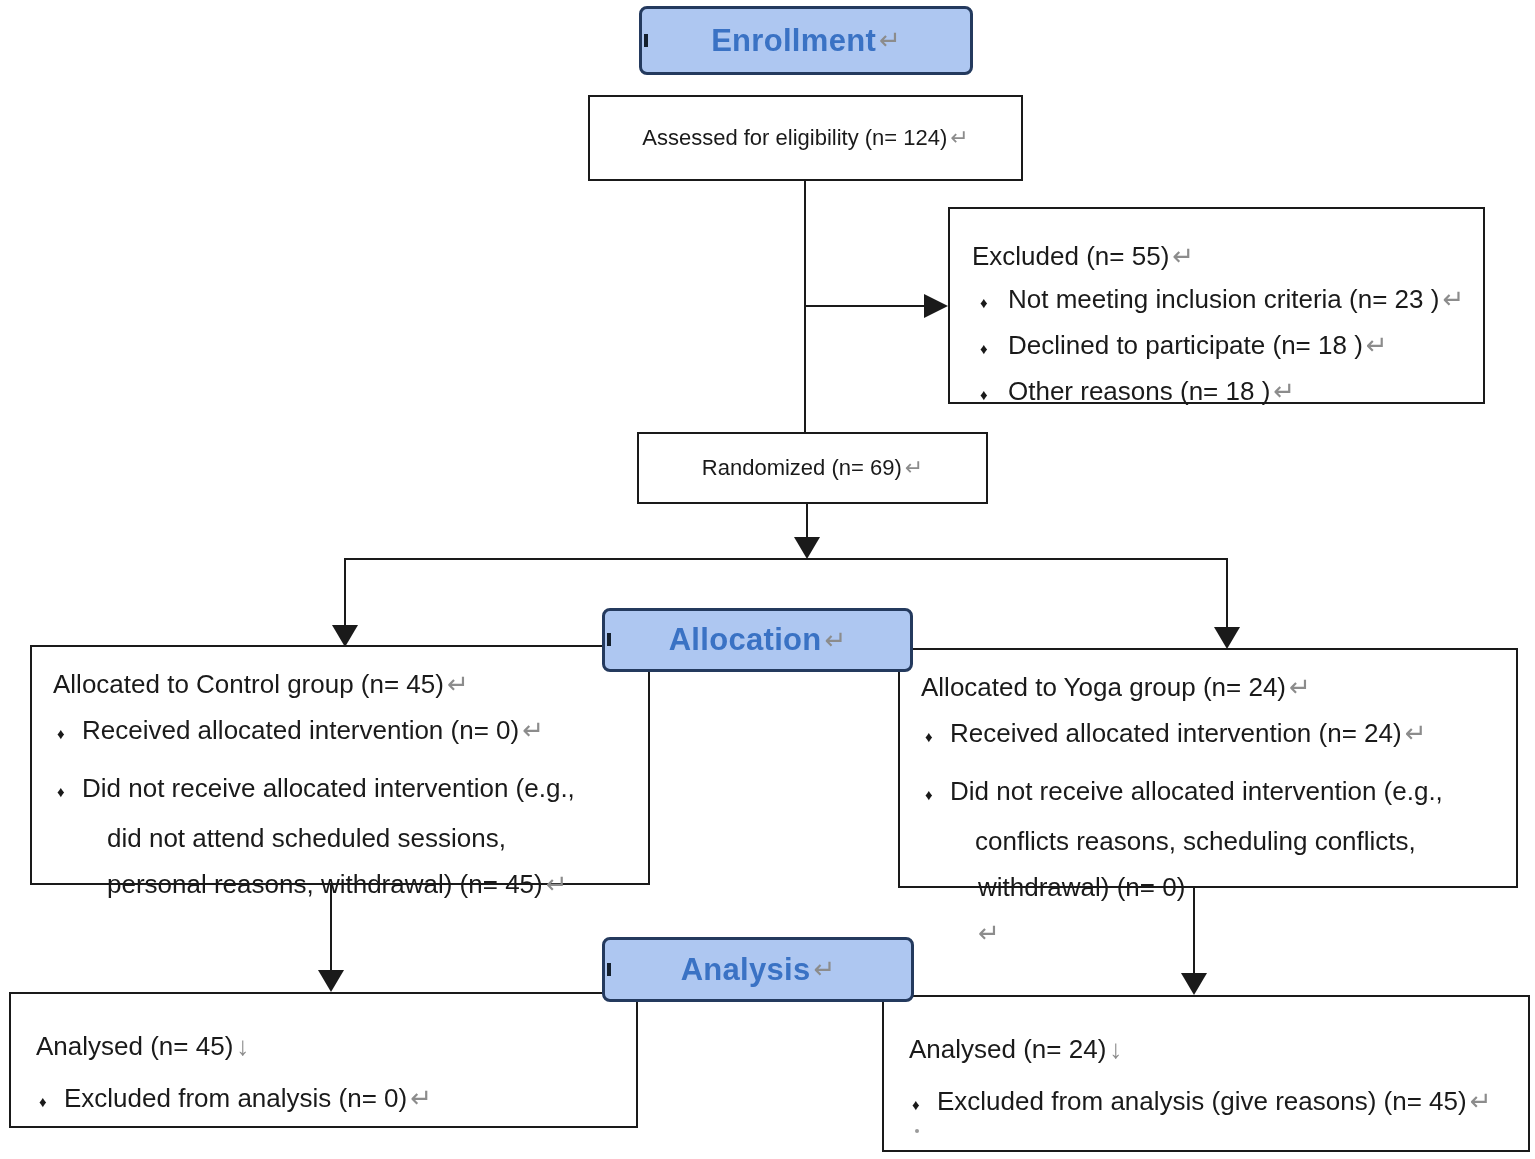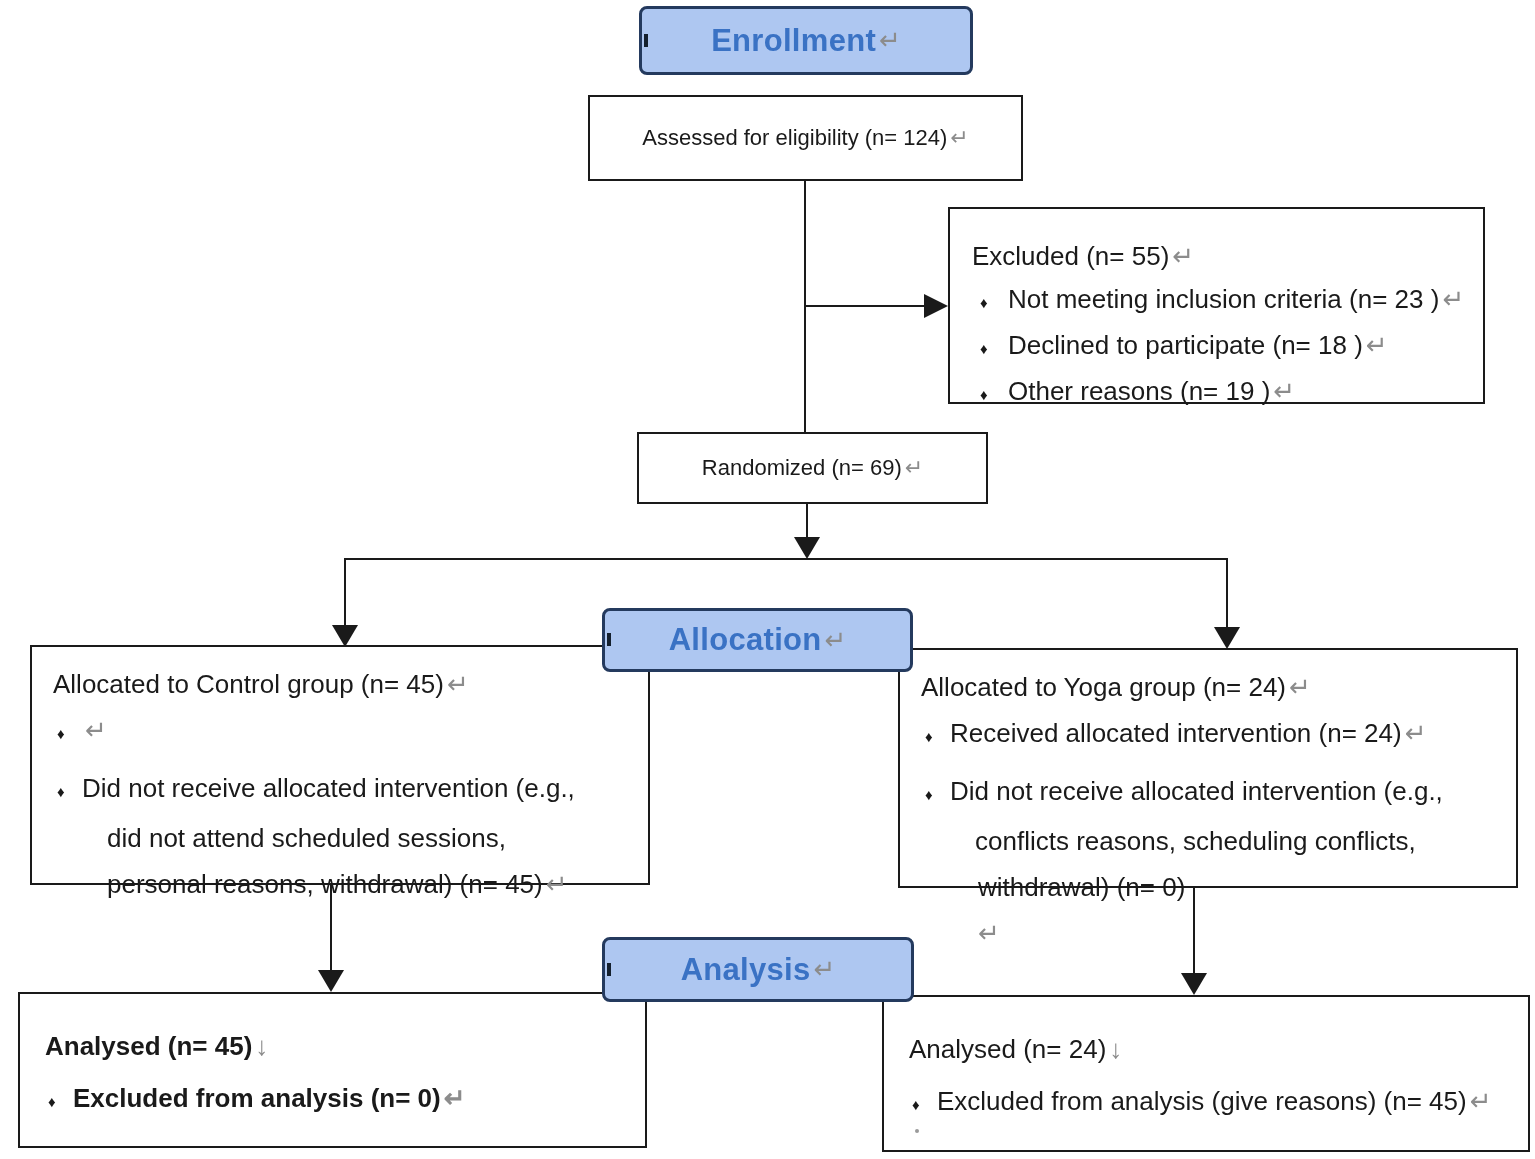--- a/index.html
+++ b/index.html
@@ -96,21 +96,21 @@
       <span>Not meeting inclusion criteria (n= 23 )</span>
       <span class="mark">↵</span>
     </div>
     <div class="row">
       <span class="dia">♦</span>
       <span>Declined to participate (n= 18 )</span>
       <span class="mark">↵</span>
     </div>
     <div class="row">
       <span class="dia">♦</span>
-      <span>Other reasons (n= 19 )</span>
+      <span>Other reasons (n= 18 )</span>
       <span class="mark">↵</span>
     </div>
   </div>
 
   <div class="pbox ctr" style="left:637px;top:432px;width:351px;height:72px;">
     <span>Randomized (n= 69)</span>
     <span class="mark">↵</span>
   </div>
 
   <div class="lbox" style="left:602px;top:608px;width:311px;height:64px;">
@@ -119,20 +119,21 @@
     <span class="mark">↵</span>
   </div>
 
   <div class="pbox alo" style="left:30px;top:645px;width:620px;height:240px;">
     <div class="row title">
       <span>Allocated to Control group (n= 45)</span>
       <span class="mark">↵</span>
     </div>
     <div class="row">
       <span class="dia">♦</span>
+      <span>Received allocated intervention (n= 0)</span>
       <span class="mark">↵</span>
     </div>
     <div class="row second">
       <span class="dia">♦</span>
       <span>Did not receive allocated intervention (e.g.,</span>
     </div>
     <div class="cont">did not attend scheduled sessions,</div>
     <div class="cont row" style="padding-left:54px;margin-top:0;">
       <span>personal reasons, withdrawal) (n= 45)</span>
       <span class="mark">↵</span>
@@ -159,21 +160,21 @@
       <span class="mark">↵</span>
     </div>
   </div>
 
   <div class="lbox" style="left:602px;top:937px;width:312px;height:65px;">
     <span class="tick"></span>
     <span class="lbl">Analysis</span>
     <span class="mark">↵</span>
   </div>
 
-  <div class="pbox ana" style="left:18px;top:992px;width:629px;height:156px;font-weight:bold;">
+  <div class="pbox ana" style="left:9px;top:992px;width:629px;height:136px;">
     <div class="row title">
       <span>Analysed (n= 45)</span>
       <span class="mark">↓</span>
     </div>
     <div class="row">
       <span class="dia">♦</span>
       <span>Excluded from analysis (n= 0)</span>
       <span class="mark">↵</span>
     </div>
   </div>

